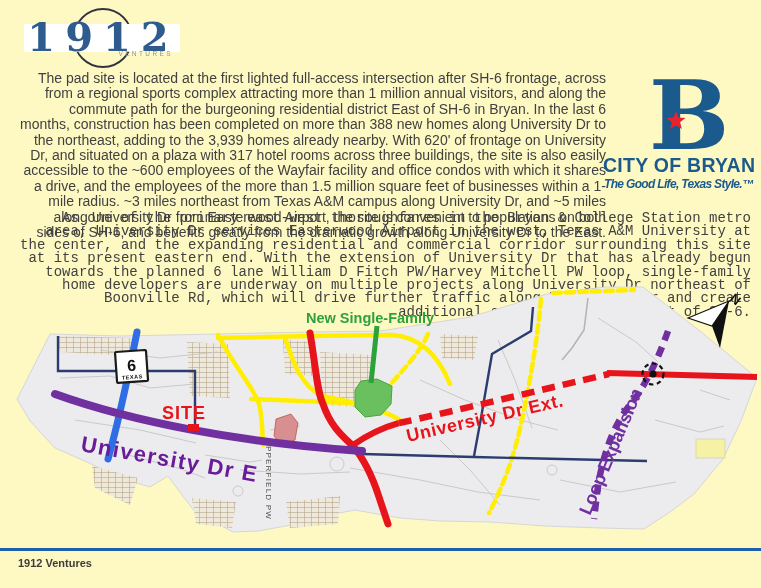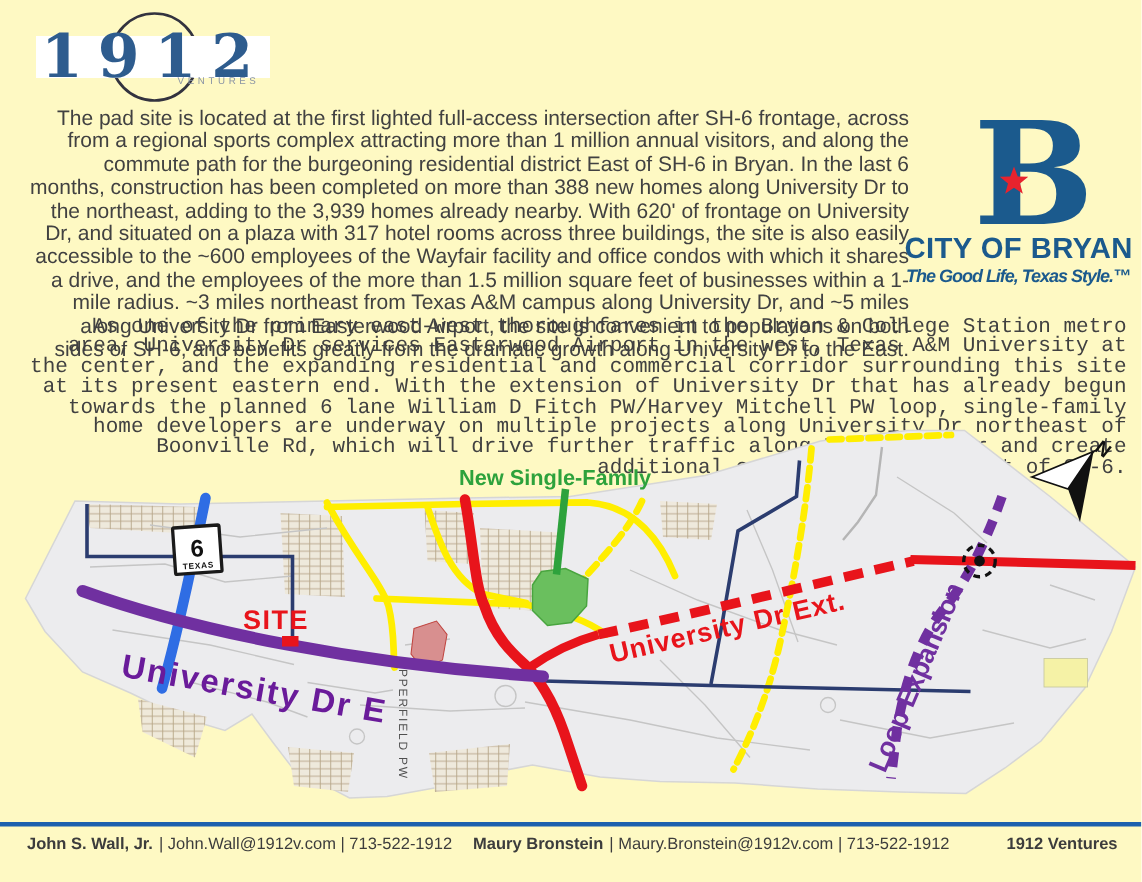--- a/index.html
+++ b/index.html
@@ -142,19 +142,16 @@
 
     <g>
       <polygon points="688,318 729,301 712,326" fill="#ffffff" stroke="#111" stroke-width="1.2"></polygon>
       <polygon points="729,301 712,326 720,348" fill="#111"></polygon>
       <text transform="translate(729,300) rotate(38)" font-weight="bold" font-size="13" fill="#111">N</text>
     </g>
   </svg>
 
   <div class="abs footer-rule"></div>
   <div class="abs footer">
-    <span>
-      <span class="name">John S. Wall, Jr.</span><span class="details">| John.Wall@1912v.com | 713-522-1912</span><span class="name">Maury Bronstein</span><span>| Maury.Bronstein@1912v.com | 713-522-1912</span>
-    </span>
     <span class="company">1912 Ventures</span>
   </div>
 
 </div>
 
 </body></html>

